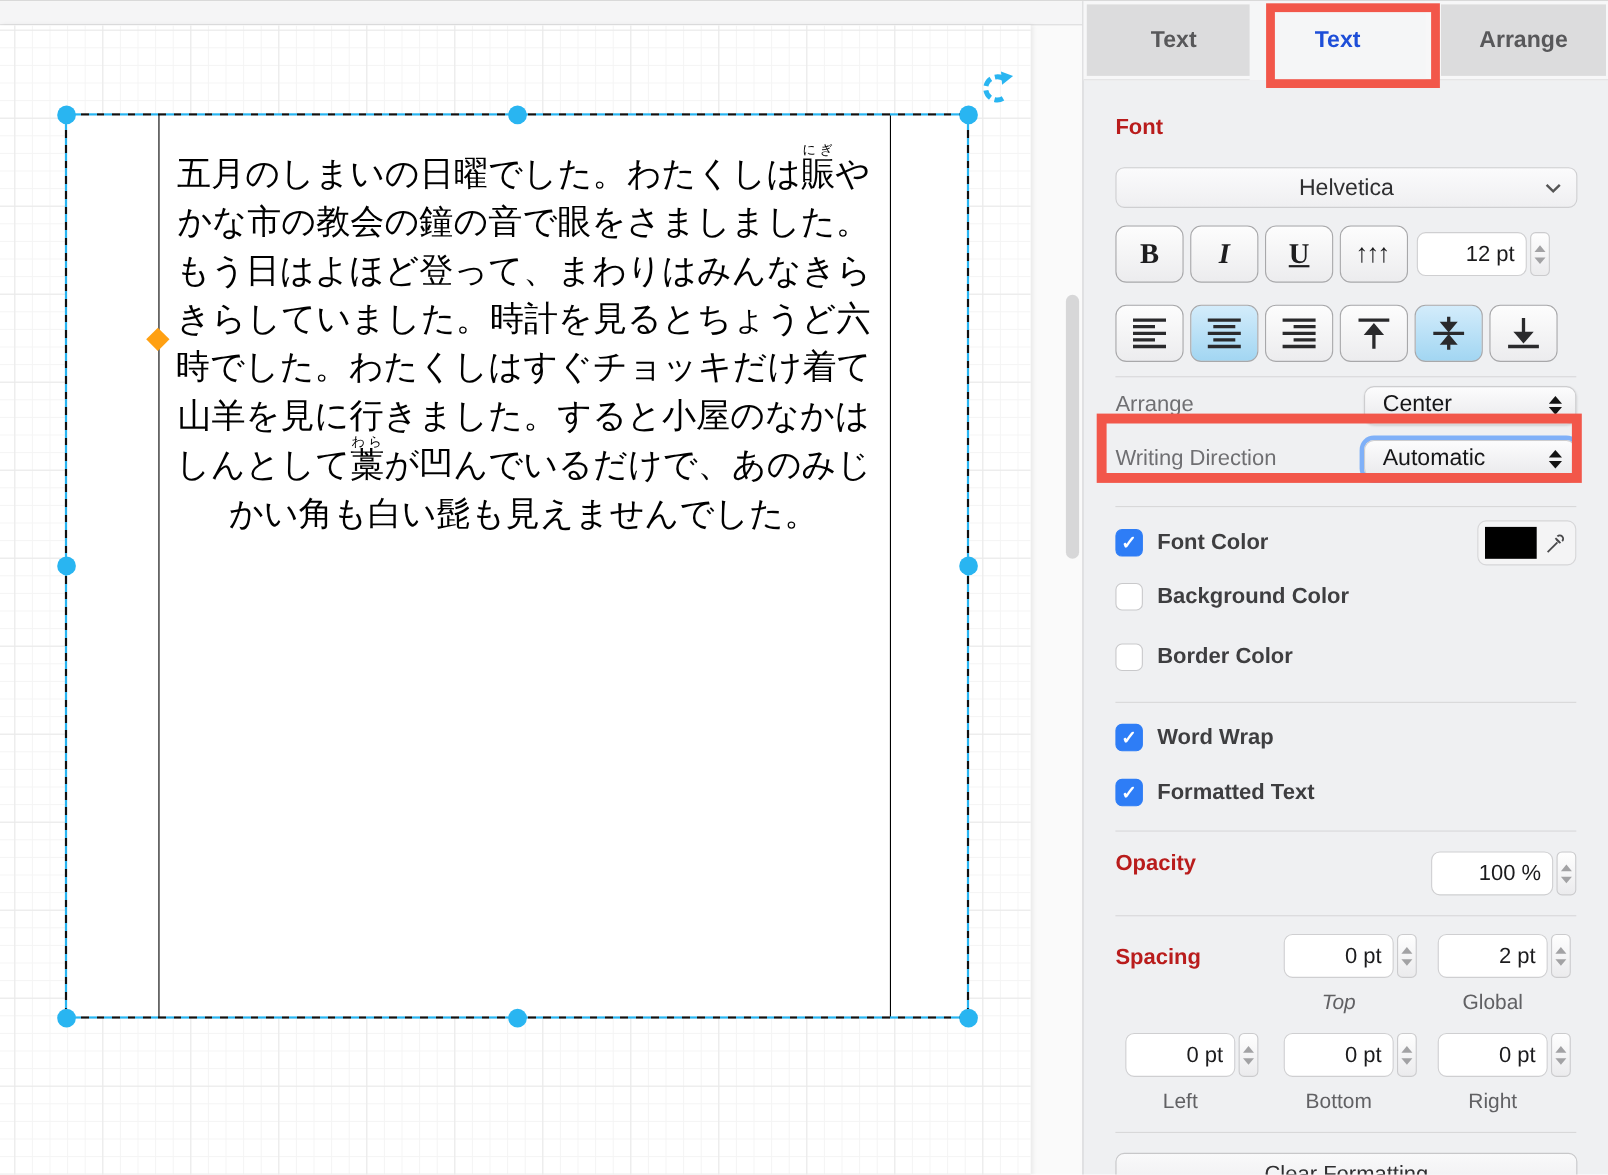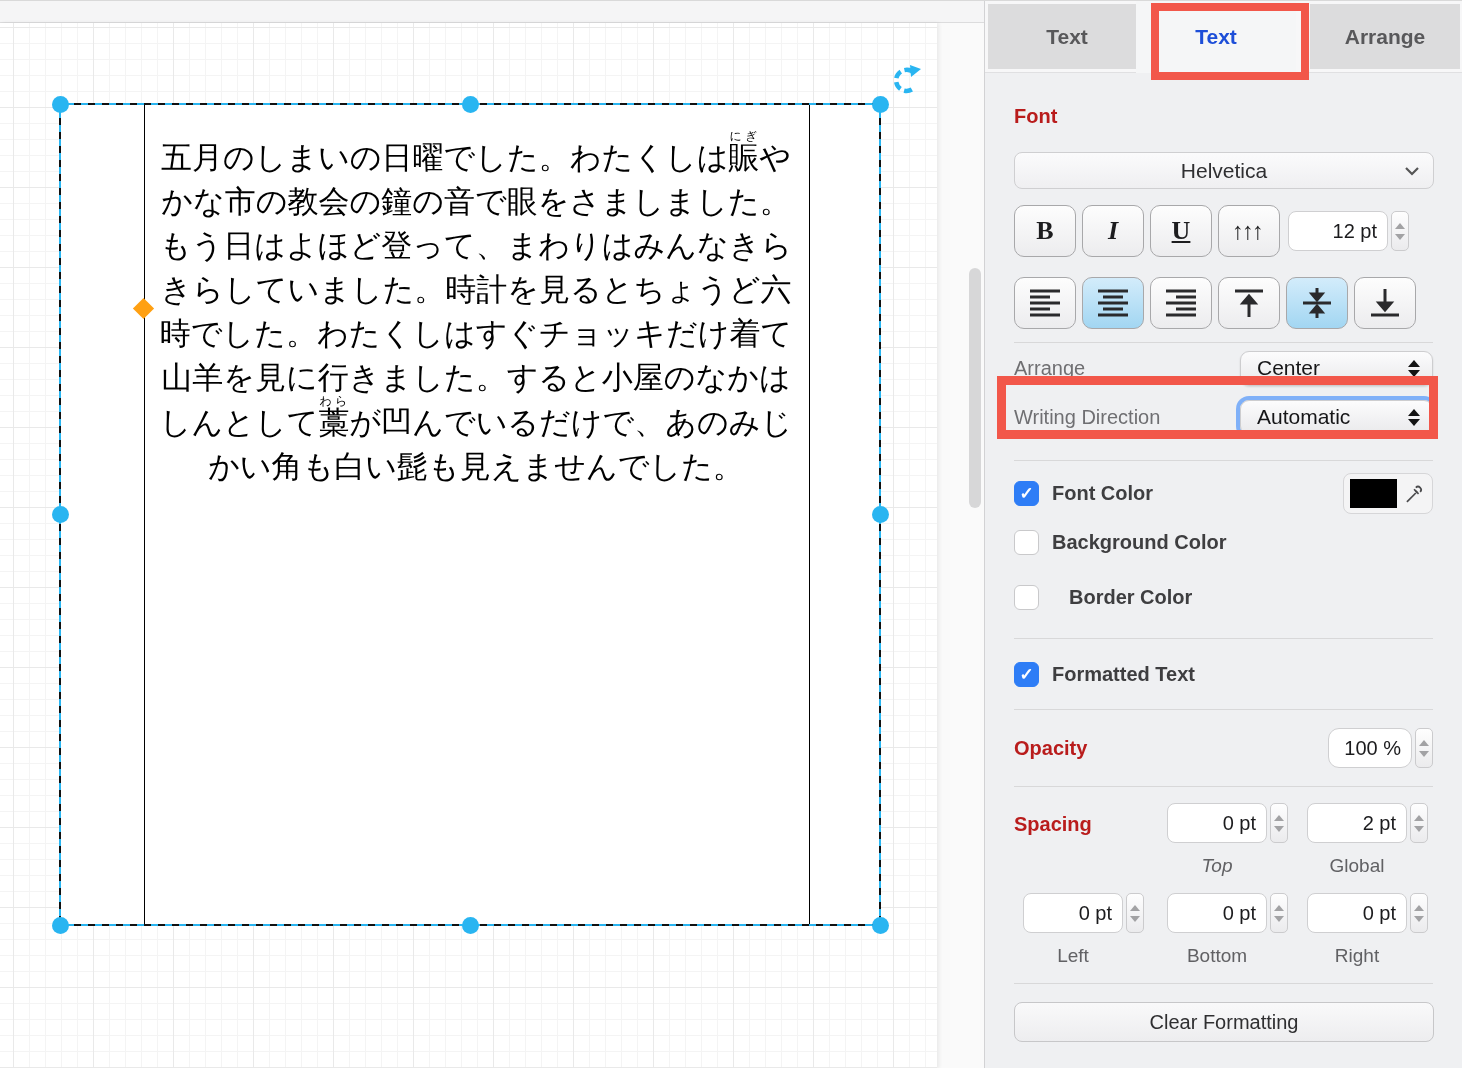--- a/index.html
+++ b/index.html
@@ -108,34 +108,34 @@
   #pos-divider { margin-top:25px; }
 
   .checkrow { display:flex; align-items:center; height:41px; }
   .checkbox { width:25px; height:25px; border-radius:6px; background:#fff; border:1px solid #c9c9cb;
     display:flex; align-items:center; justify-content:center; flex:none; }
   .checkbox.checked { background:#2e7df6; border-color:#2e7df6; color:#fff; font-size:17px; font-weight:bold; }
   .checkbox.checked::after { content:"✓"; }
   .checklabel { margin-left:13px; font-size:20px; font-weight:bold; color:#3e3e40; }
   #fontcolor-row { margin-top:12px; }
   #bgcolor-row { margin-top:8px; }
-  #bordercolor-row { margin-top:14px;gap:17px; }
+  #bordercolor-row { margin-top:14px; }
   #color-divider { margin-top:20px; }
 
   #swatch-box { margin-left:auto; width:90px; height:41px; border:1px solid #d6d6d8; border-radius:8px;
     background:#f4f4f5; display:flex; align-items:center; padding:0 6px; }
   #font-swatch { width:48px; height:29px; background:#000; }
   #swatch-box svg { margin-left:5px; }
 
   #wordwrap-row { margin-top:16px; }
   #formatted-row { margin-top:20px; }
   #toggle-divider { margin-top:20px; }
 
-  #opacity-row { display:flex; align-items:center; margin-top:18px; height:40px; }
-  #opacity-field { width:84px; margin-left:auto;border-radius:11px; }
+  #opacity-row { display:flex; margin-top:18px; height:40px; }
+  #opacity-field { width:111px; margin-left:auto; }
   #opacity-divider { margin-top:18px; }
 
   #spacing-grid { position:relative; height:180px; margin-top:16px; }
   #spacing-label { position:absolute; left:0; top:10px; }
   .sp-group { position:absolute; display:flex; }
   .sp-field { width:100px; }
   .sp-caption { position:absolute; width:100px; text-align:center; font-size:19px; color:#616164; }
   #sp-top    { left:153px; top:0; }   #cap-top    { left:153px; top:52px;font-style:italic; }
   #sp-global { left:293px; top:0; }   #cap-global { left:293px; top:52px; }
   #sp-left   { left:9px;   top:90px; } #cap-left  { left:9px;   top:142px; }
@@ -325,20 +325,24 @@
         <span class="checklabel">Background Color</span>
       </div>
       <div class="checkrow" id="bordercolor-row">
         <div class="checkbox"></div>
         <span class="checklabel">Border Color</span>
       </div>
       <div class="divider" id="color-divider"></div>
     </div>
 
     <div class="sect">
+      <div class="checkrow" id="wordwrap-row" style="height:30px">
+        <div class="checkbox checked"></div>
+        <span class="checklabel">Word Wrap</span>
+      </div>
       <div class="checkrow" id="formatted-row" style="height:30px">
         <div class="checkbox checked"></div>
         <span class="checklabel">Formatted Text</span>
       </div>
       <div class="divider" id="toggle-divider"></div>
     </div>
 
     <div class="sect">
       <div id="opacity-row">
         <span class="sec-header">Opacity</span>

